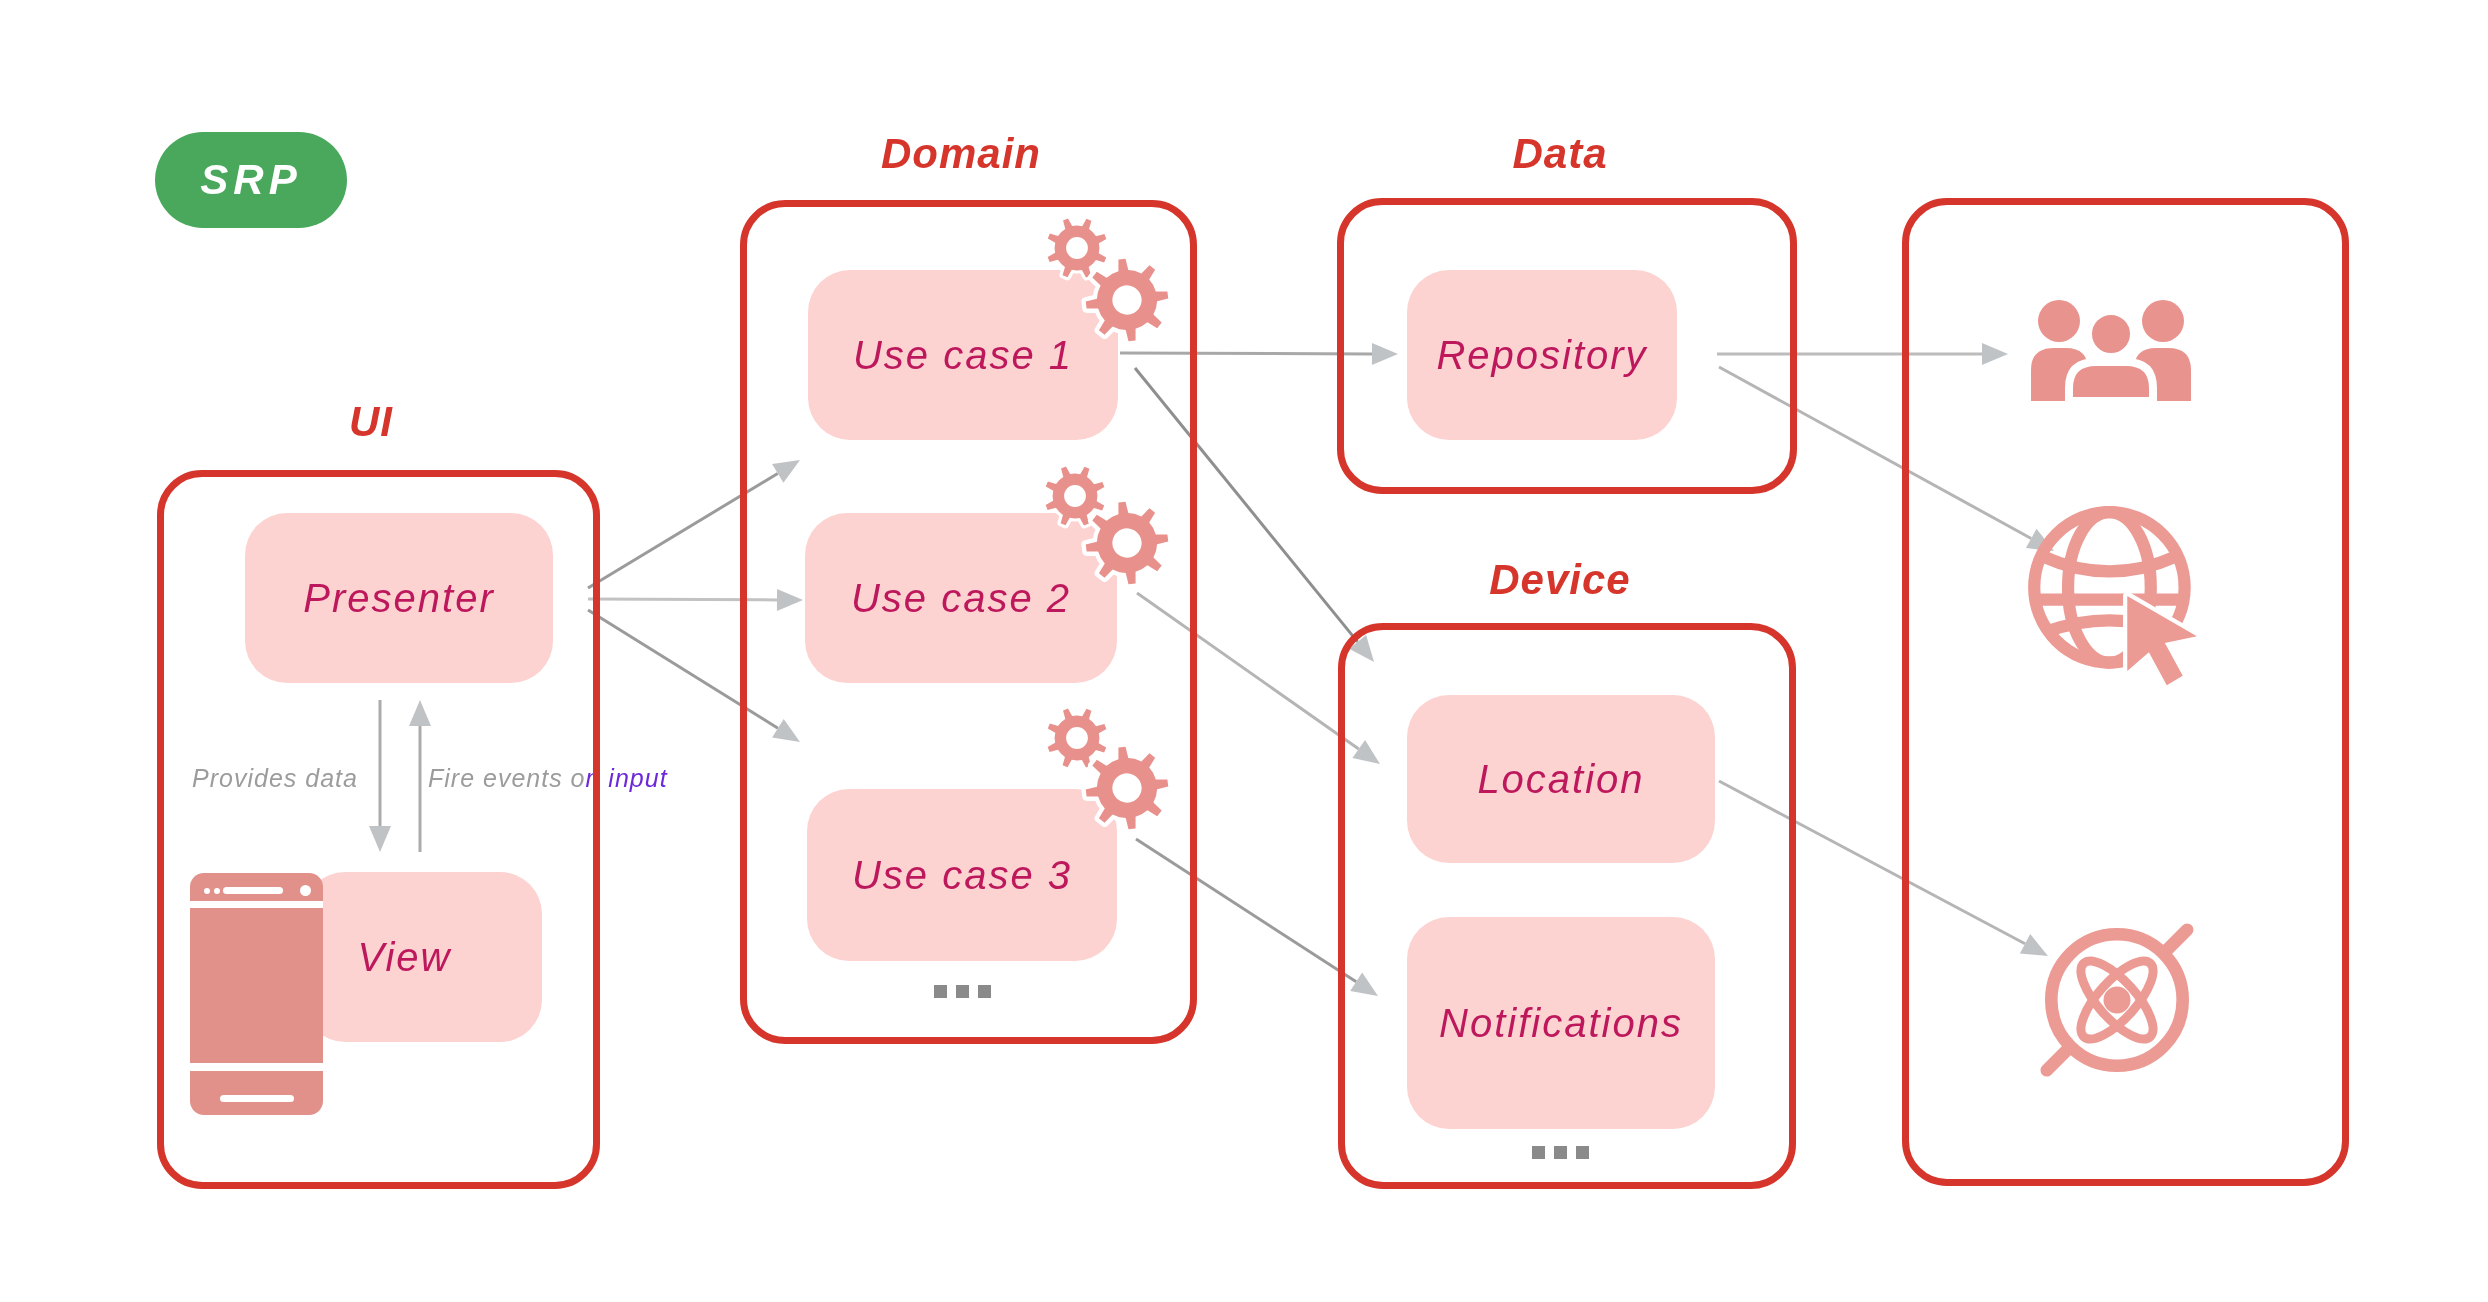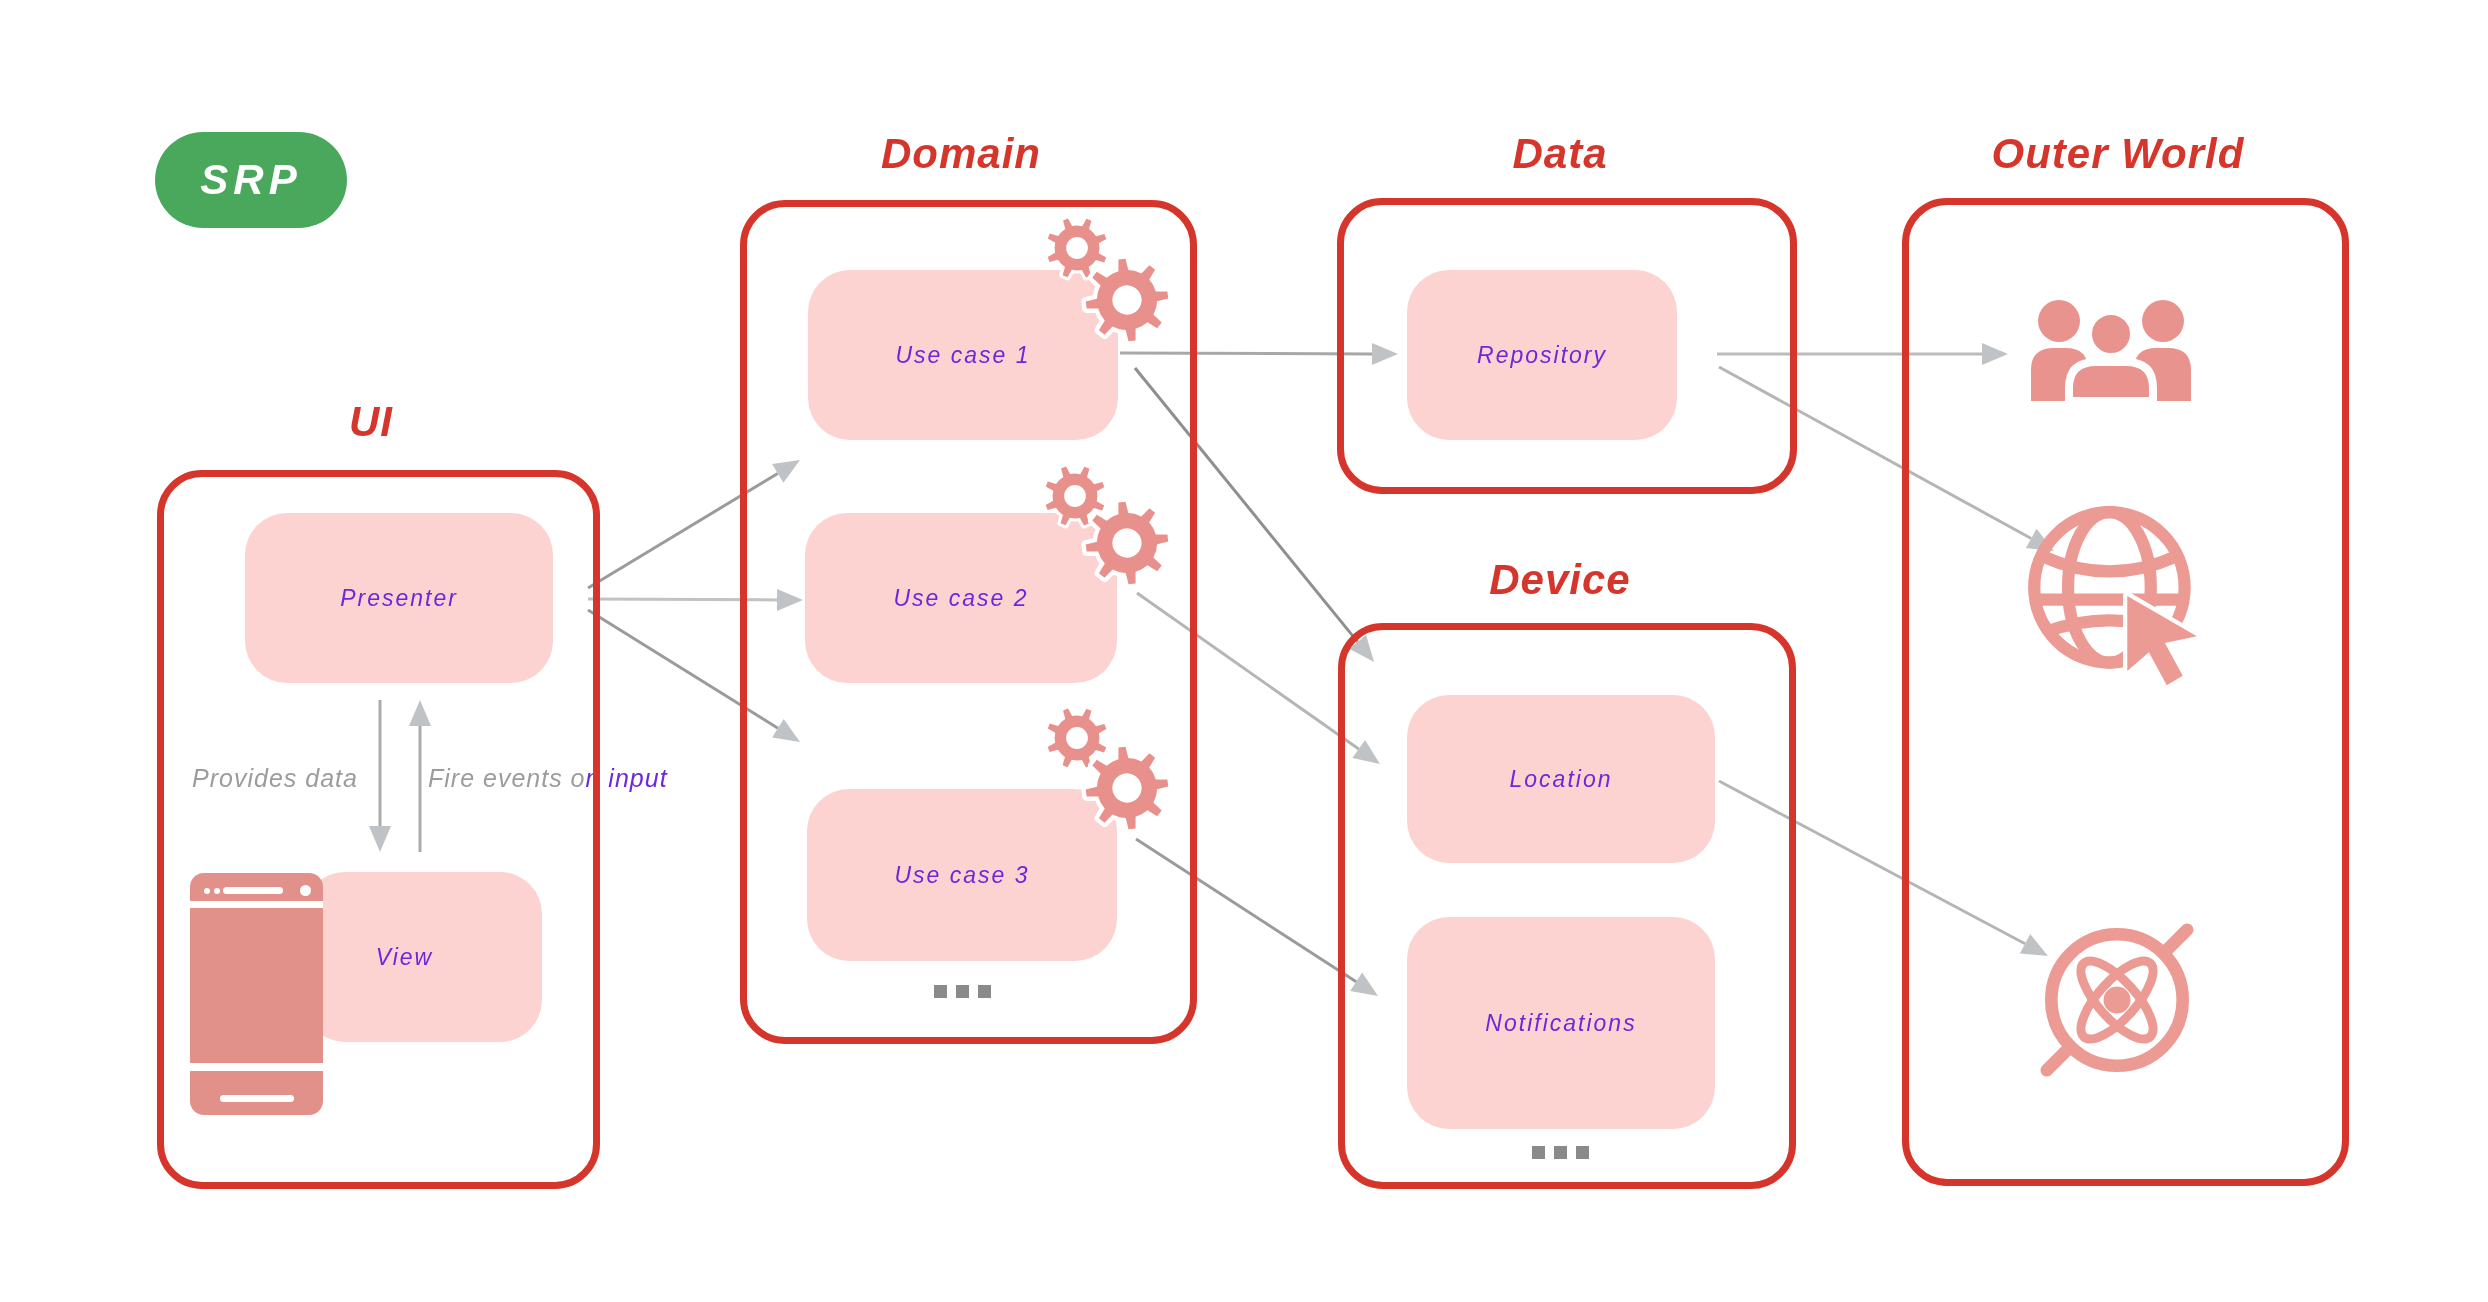--- a/index.html
+++ b/index.html
@@ -3,21 +3,21 @@
 <meta charset="utf-8">
 <style>
   html,body{margin:0;padding:0;background:#fff;}
   body{width:2488px;height:1302px;overflow:hidden;font-family:"Liberation Sans",sans-serif;position:relative;}
   #canvas{position:absolute;left:0;top:0;width:2488px;height:1302px;font-style:italic;}
 
   .section-box{position:absolute;border:7px solid #d6352b;border-radius:45px;background:transparent;z-index:4;}
   .section-title{position:absolute;color:#d6352b;font-weight:bold;font-size:42px;letter-spacing:1px;text-align:center;z-index:4;}
 
   .node{position:absolute;background:#fcd3d1;border-radius:42px;z-index:3;display:flex;align-items:center;justify-content:center;
-        color:#6d28d9;font-size:23px;letter-spacing:2px;}
+        color:#be185d;font-size:40px;letter-spacing:2px;}
   .annotation{position:absolute;font-size:25px;color:#9c9c9c;letter-spacing:1px;z-index:3;white-space:nowrap;}
   .annotation .dark{color:#6d28d9;}
 
   .dots{position:absolute;display:flex;justify-content:center;gap:9px;z-index:3;}
   .dots i{width:13px;height:13px;background:#8a8a8a;display:block;}
 
   svg.arrows{position:absolute;left:0;top:0;z-index:2;}
   svg.gear{position:absolute;z-index:5;overflow:visible;}
   svg.ow-icon{position:absolute;z-index:3;overflow:visible;}
 
@@ -38,21 +38,20 @@
 <div id="canvas">
 
   <div class="badge">
     <span>SRP</span>
   </div>
 
   <div class="section-title" style="left:221px;top:398px;width:300px;">UI</div>
   <div class="section-title" style="left:811px;top:130px;width:300px;">Domain</div>
   <div class="section-title" style="left:1410px;top:130px;width:300px;">Data</div>
   <div class="section-title" style="left:1410px;top:556px;width:300px;">Device</div>
-  <div class="section-title" style="left:1918px;top:130px;width:400px;">Outer World</div>
 
   <div class="section-box" style="left:157px;top:470px;width:429px;height:705px;"></div>
   <div class="section-box" style="left:740px;top:200px;width:443px;height:830px;"></div>
   <div class="section-box" style="left:1337px;top:198px;width:446px;height:282px;"></div>
   <div class="section-box" style="left:1338px;top:623px;width:444px;height:552px;"></div>
   <div class="section-box" style="left:1902px;top:198px;width:433px;height:974px;"></div>
 
   <svg class="arrows" id="arrowLayer" width="2488" height="1302" viewBox="0 0 2488 1302">
       <g>
         <line x1="588" y1="588" x2="777.7423244228519" y2="473.43859657488184" stroke="#9b9b9b" stroke-width="3"></line>

